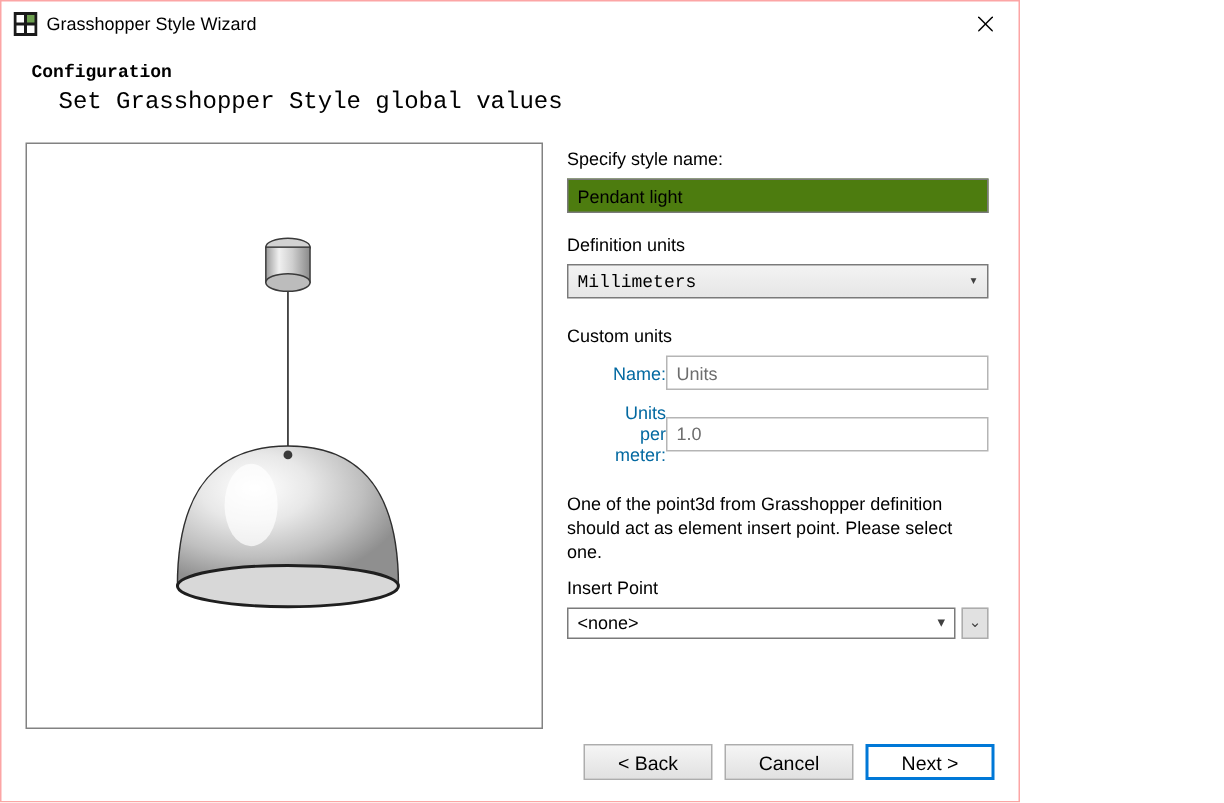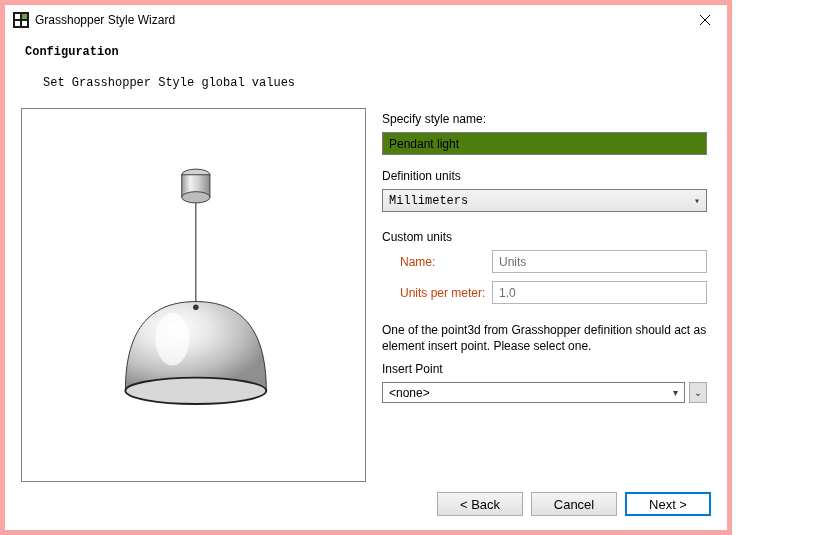--- a/index.html
+++ b/index.html
@@ -3,23 +3,23 @@
   <meta charset="utf-8">
   <style>
     * { box-sizing: border-box; margin: 0; padding: 0; }
     body {
       font-family: "Segoe UI", Tahoma, sans-serif;
       font-size: 12px;
       background: #ffffff;
       color: #000000;
     }
     .window {
-      width: 732px;
+      width: 680px;
       height: 535px;
-      border: 5px solid #fca5a5;
+      border: 1px solid #fca5a5;
       display: flex;
       flex-direction: column;
       position: relative;
       background: #ffffff;
     }
     .titlebar {
       height: 30px;
       display: flex;
       align-items: center;
       padding: 0 0 0 8px;
@@ -36,21 +36,21 @@
       width: 45px; height: 29px;
       display:flex; align-items:center; justify-content:center;
       font-size: 14px;
       cursor: default;
     }
     .header-block {
       padding: 10px 20px 12px 20px;
       font-family: Liberation Mono, monospace;
     }
     .header-title { font-weight: 600; font-size: 12px; }
-    .header-sub { padding-left: 18px; font-size: 12px; margin-top:17px; }
+    .header-sub { padding-left: 18px; font-size: 16px; margin-top:4px; }
     .content-row {
       display: flex;
       flex: 1;
       padding: 6px 16px 0 16px;
       gap: 14px;
       min-height: 0;
     }
     .preview-pane {
       width: 345px;
       border: 1px solid #828282;
@@ -90,22 +90,23 @@
     }
     .section { margin-bottom: 18px; }
     .section.tight { margin-bottom: 14px; }
     .subfield-row {
       display:flex; align-items:center;
       margin-bottom: 8px;
     }
     .subfield-label {
       flex:1;
       padding-left: 18px;
-      color:#c2410c;
+      color:#0369a1;
       font-size:12px;
+      text-align:right;
     }
     .subfield-input {
       width: 215px;
       height: 23px;
       border: 1px solid #b5b5b5;
       background:#ffffff;
       padding: 2px 6px;
       font:inherit;
       color:#6d6d6d;
     }

